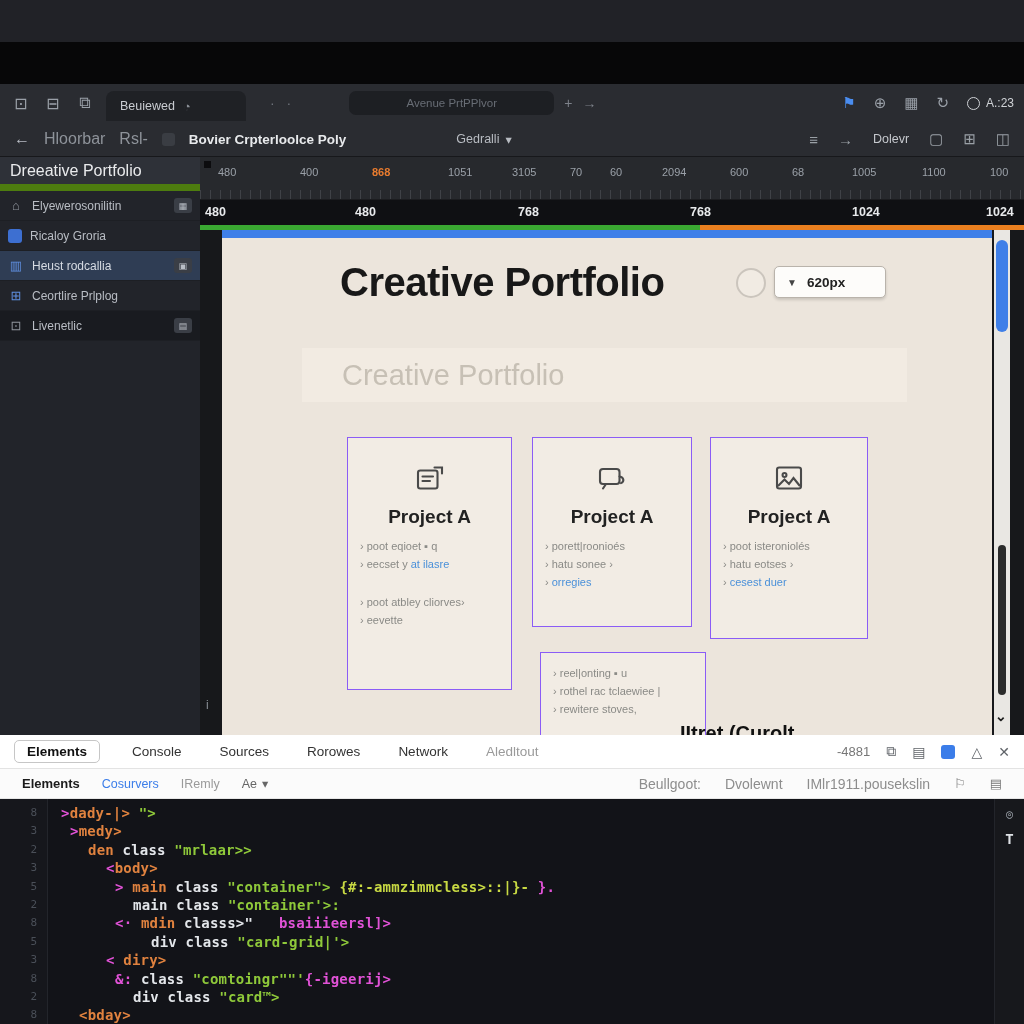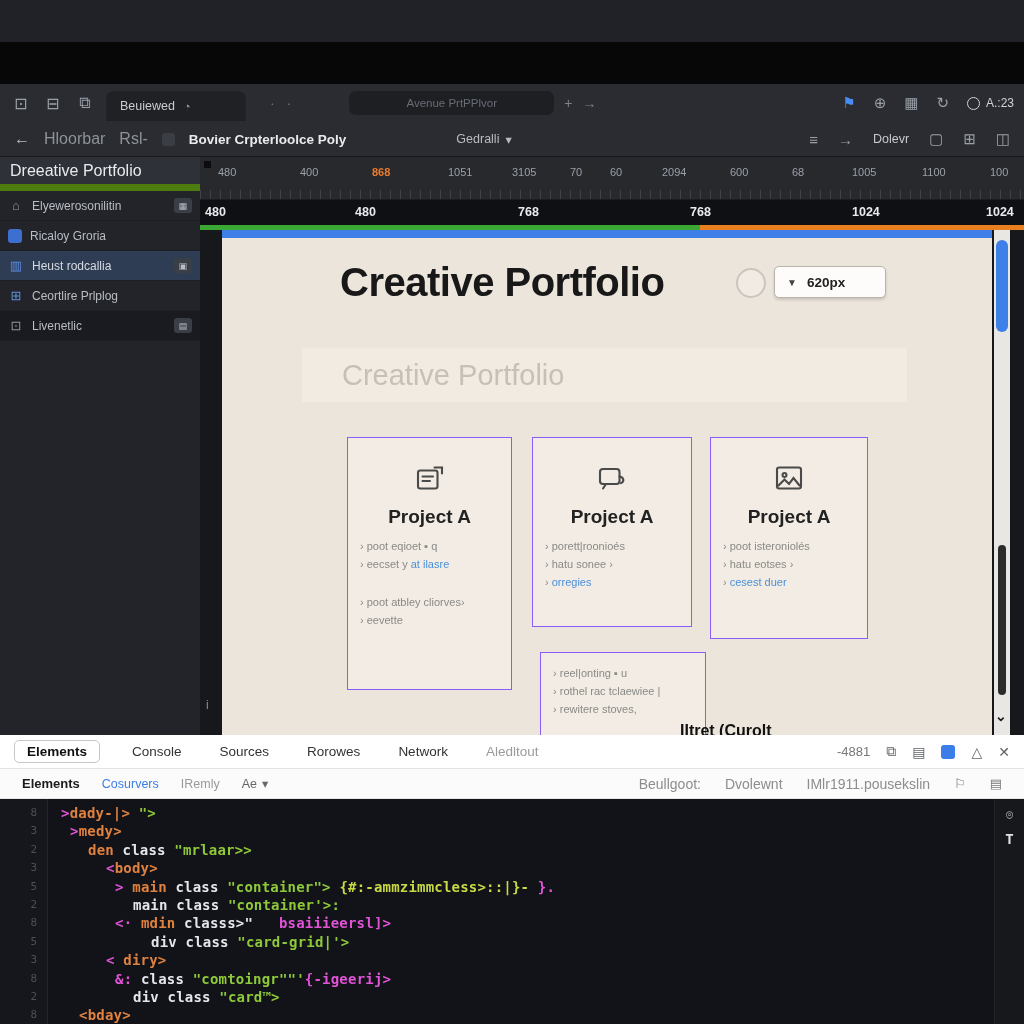--- a/index.html
+++ b/index.html
@@ -98,21 +98,21 @@
   .card2 { left:310px; top:199px; width:160px; height:190px; }
   .card3 { left:488px; top:199px; width:158px; height:202px; }
   .card-partial { left:318px; top:414px; width:166px; height:120px;
     padding-top:14px; align-items:flex-start; }
   .card-icon { margin-bottom:10px; }
   .card-title { font-size:19px; font-weight:bold; color:#222; margin-bottom:12px; }
   .card-lines { width:100%; padding:0 12px; display:flex; flex-direction:column; gap:6px; }
   .card-line { font-size:11px; color:#8a8a86; }
   .card-line .blue { color:#4a90d9; }
   .card-sep { height:14px; }
-  .footer-clip { position:absolute; left:458px; top:484px; font-size:16px;
+  .footer-clip { position:absolute; left:458px; top:484px; font-size:20px;
     font-weight:bold; color:#111; white-space:nowrap; }
   .vp-info { position:absolute; left:6px; top:468px; color:#8b8f96; font-size:12px; }
 
   .v-scroll { position:absolute; left:794px; top:0; width:16px; height:505px; background:#e9e7e3; }
   .v-thumb-blue { position:absolute; left:2px; top:10px; width:12px; height:92px;
     background:#3f7fe8; border-radius:6px; }
   .v-thumb-dark { position:absolute; left:4px; top:315px; width:8px; height:150px;
     background:#2b2b2b; border-radius:4px; }
   .v-arrow { position:absolute; left:1px; top:478px; color:#1d1d1d; font-size:14px; font-weight:bold; }
 

